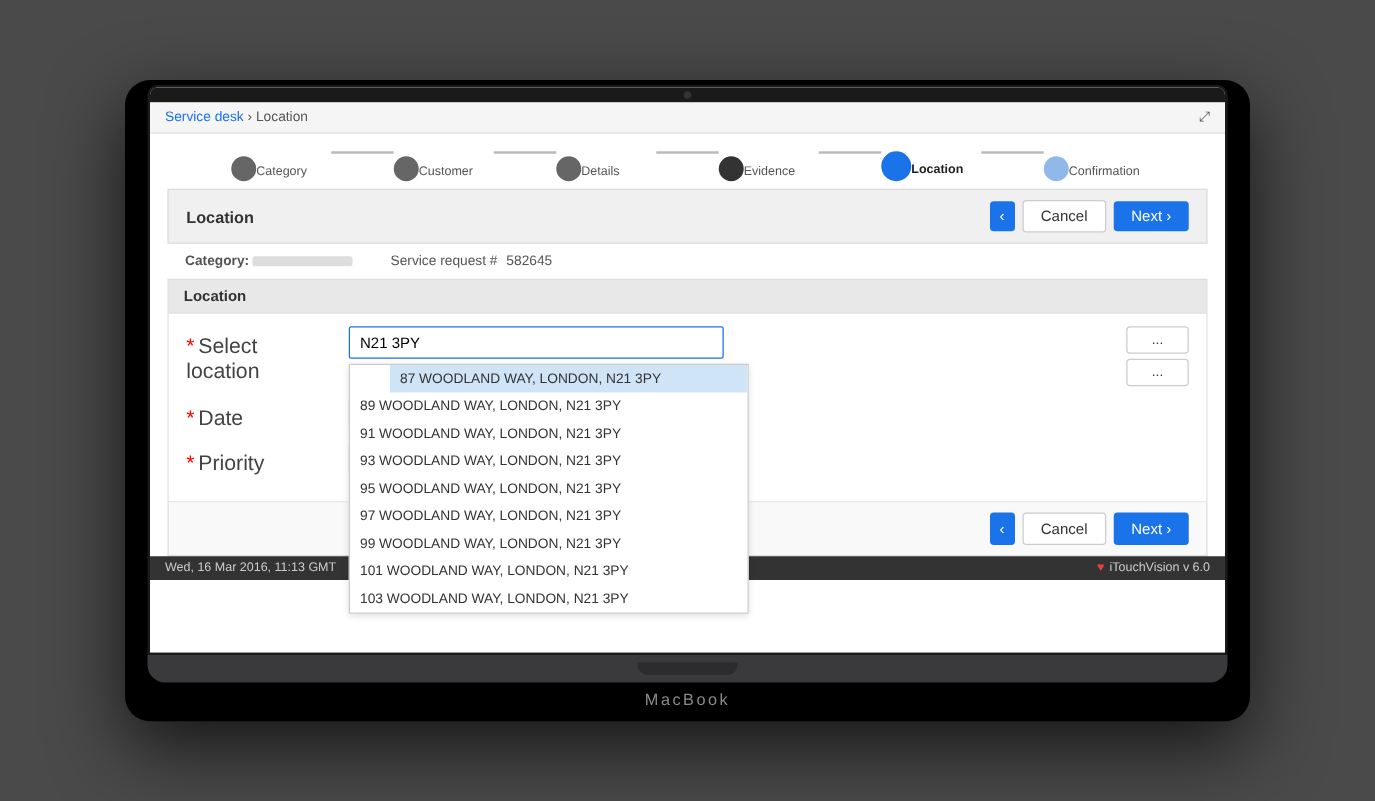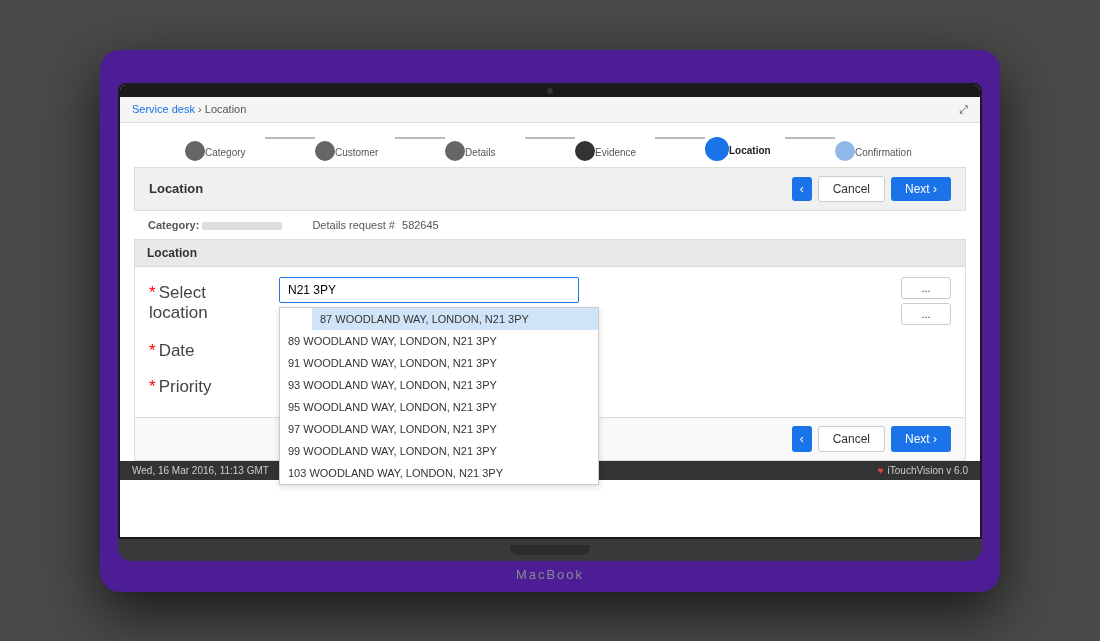--- a/index.html
+++ b/index.html
@@ -6,23 +6,23 @@
     body {
       background: #4a4a4a;
       display: flex;
       justify-content: center;
       align-items: center;
       min-height: 100vh;
       font-family: Arial, sans-serif;
     }
     .laptop-outer {
       width: 900px;
-      background: #4c1d95;
+      background: #000000;
       border-radius: 20px;
-      padding: 33px 18px 0 18px;
+      padding: 4px 18px 0 18px;
       box-shadow: 0 20px 60px rgba(0,0,0,0.7);
     }
     .laptop-screen {
       background: #d0d0d0;
       border-radius: 8px 8px 0 0;
       overflow: hidden;
       border: 2px solid #1a1a1a;
     }
     .screen-inner {
       background: #fff;
@@ -388,21 +388,21 @@
         </div>
       </div>
 
 
       <div class="meta-row">
         <div>
           <span class="meta-label">Category:</span>
           <span class="meta-placeholder"></span>
         </div>
         <div>
-          <span>Details request #</span>
+          <span>Service request #</span>
           <span style="margin-left:4px;">582645</span>
         </div>
       </div>
 
       <div class="form-panel">
         <div class="form-panel-header">Location</div>
         <div class="form-body">
 
           <div class="form-row">
             <div class="form-row-label">
@@ -412,20 +412,21 @@
               <input class="location-input" type="text" value="N21 3PY" style="">
               <div class="location-dropdown">
 
               <div class="dropdown-item selected">87 WOODLAND WAY, LONDON, N21 3PY</div>
                   <div class="dropdown-item">89 WOODLAND WAY, LONDON, N21 3PY</div>
                   <div class="dropdown-item">91 WOODLAND WAY, LONDON, N21 3PY</div>
                   <div class="dropdown-item">93 WOODLAND WAY, LONDON, N21 3PY</div>
                   <div class="dropdown-item">95 WOODLAND WAY, LONDON, N21 3PY</div>
                   <div class="dropdown-item">97 WOODLAND WAY, LONDON, N21 3PY</div>
                   <div class="dropdown-item">99 WOODLAND WAY, LONDON, N21 3PY</div>
+                  <div class="dropdown-item">101 WOODLAND WAY, LONDON, N21 3PY</div>
                   <div class="dropdown-item">103 WOODLAND WAY, LONDON, N21 3PY</div>
                 </div>
             </div>
             <div style="display:flex;flex-direction:column;gap:4px;margin-left:10px;">
               <button class="btn btn-white" style="width:50px;font-size:11px;padding:4px;">...</button>
               <button class="btn btn-white" style="width:50px;font-size:11px;padding:4px;">...</button>
             </div>
           </div>
 
           <div class="form-row">

